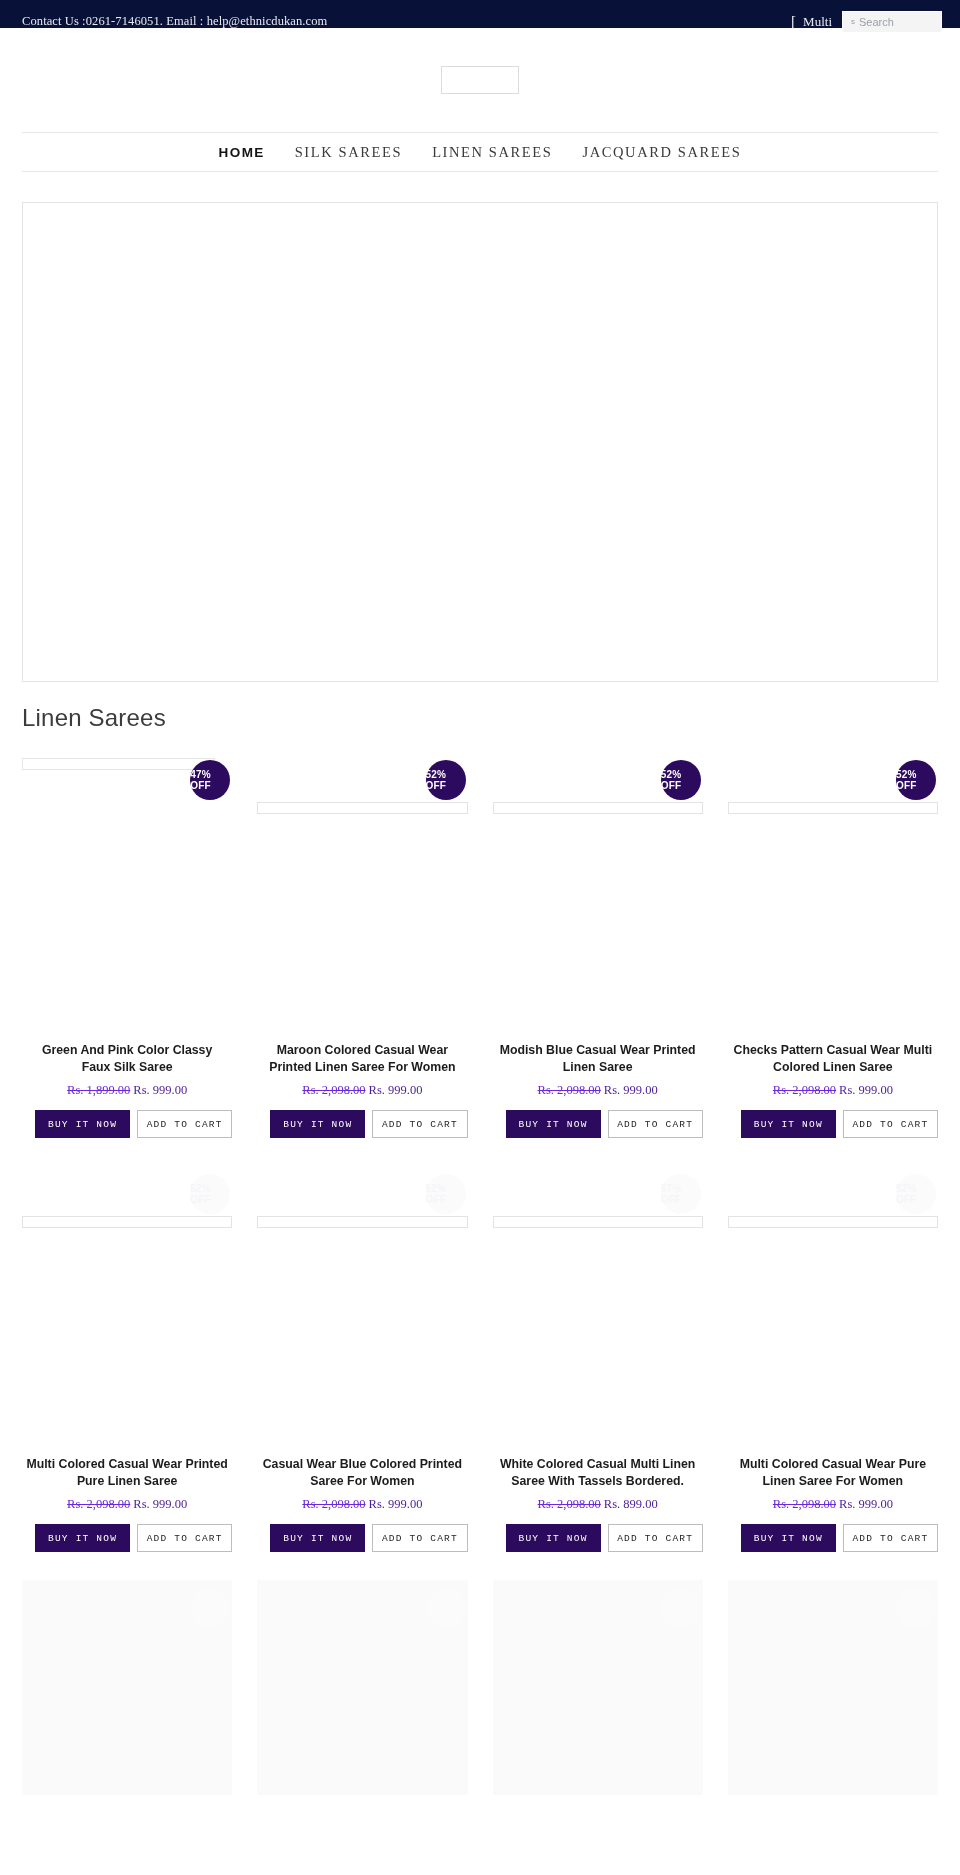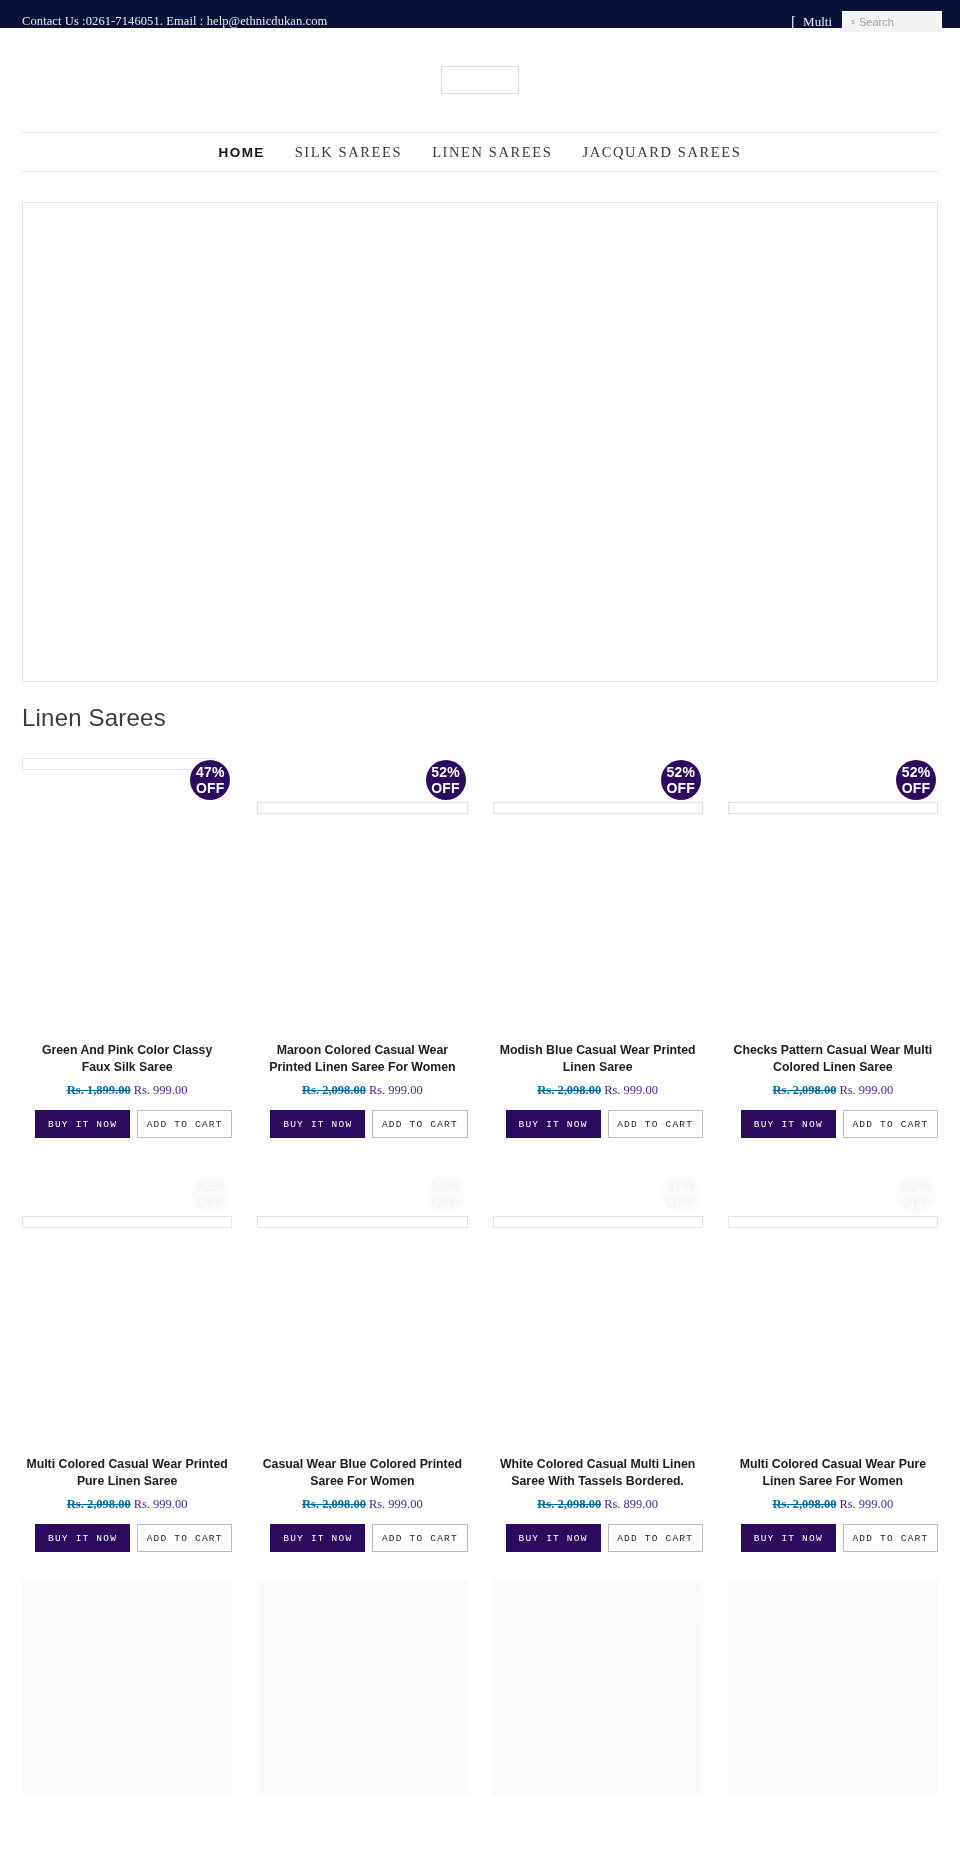--- a/index.html
+++ b/index.html
@@ -171,24 +171,24 @@
     position: absolute;
     top: 8px;
     right: 2px;
     width: 40px;
     height: 40px;
     border-radius: 50%;
     background: #2c0a5e;
     color: #ffffff;
     display: flex;
     flex-direction: column;
-    align-items: center;
+    align-items: flex-start;
     justify-content: center;
     font-family: "Liberation Sans", sans-serif;
-    font-size: 14px;
+    font-size: 10px;
     font-weight: bold;
     letter-spacing: .2px;
     line-height: 1.15;
     z-index: 3;
   }
   .badge.faint {
     background: #fbfbfc;
     color: #f5f5f7;
   }
   .card-title {
@@ -204,23 +204,22 @@
   .card-price {
     text-align: center;
     font-family: "Liberation Serif", serif;
     font-size: 12.5px;
     margin-top: 7px;
     color: #c96a8e;
     white-space: nowrap;
   }
   .price-old {
     text-decoration: line-through;
-    color: #0369a1;
+    color: #6d28d9;
     margin-right: 3px;
-    font-weight: bold;
   }
   .price-new { color: #4c1d95; }
   .card-actions {
     display: flex;
     gap: 7px;
     margin-top: 12px;
     margin-left: 13px;
   }
   .btn {
     flex: 1;

